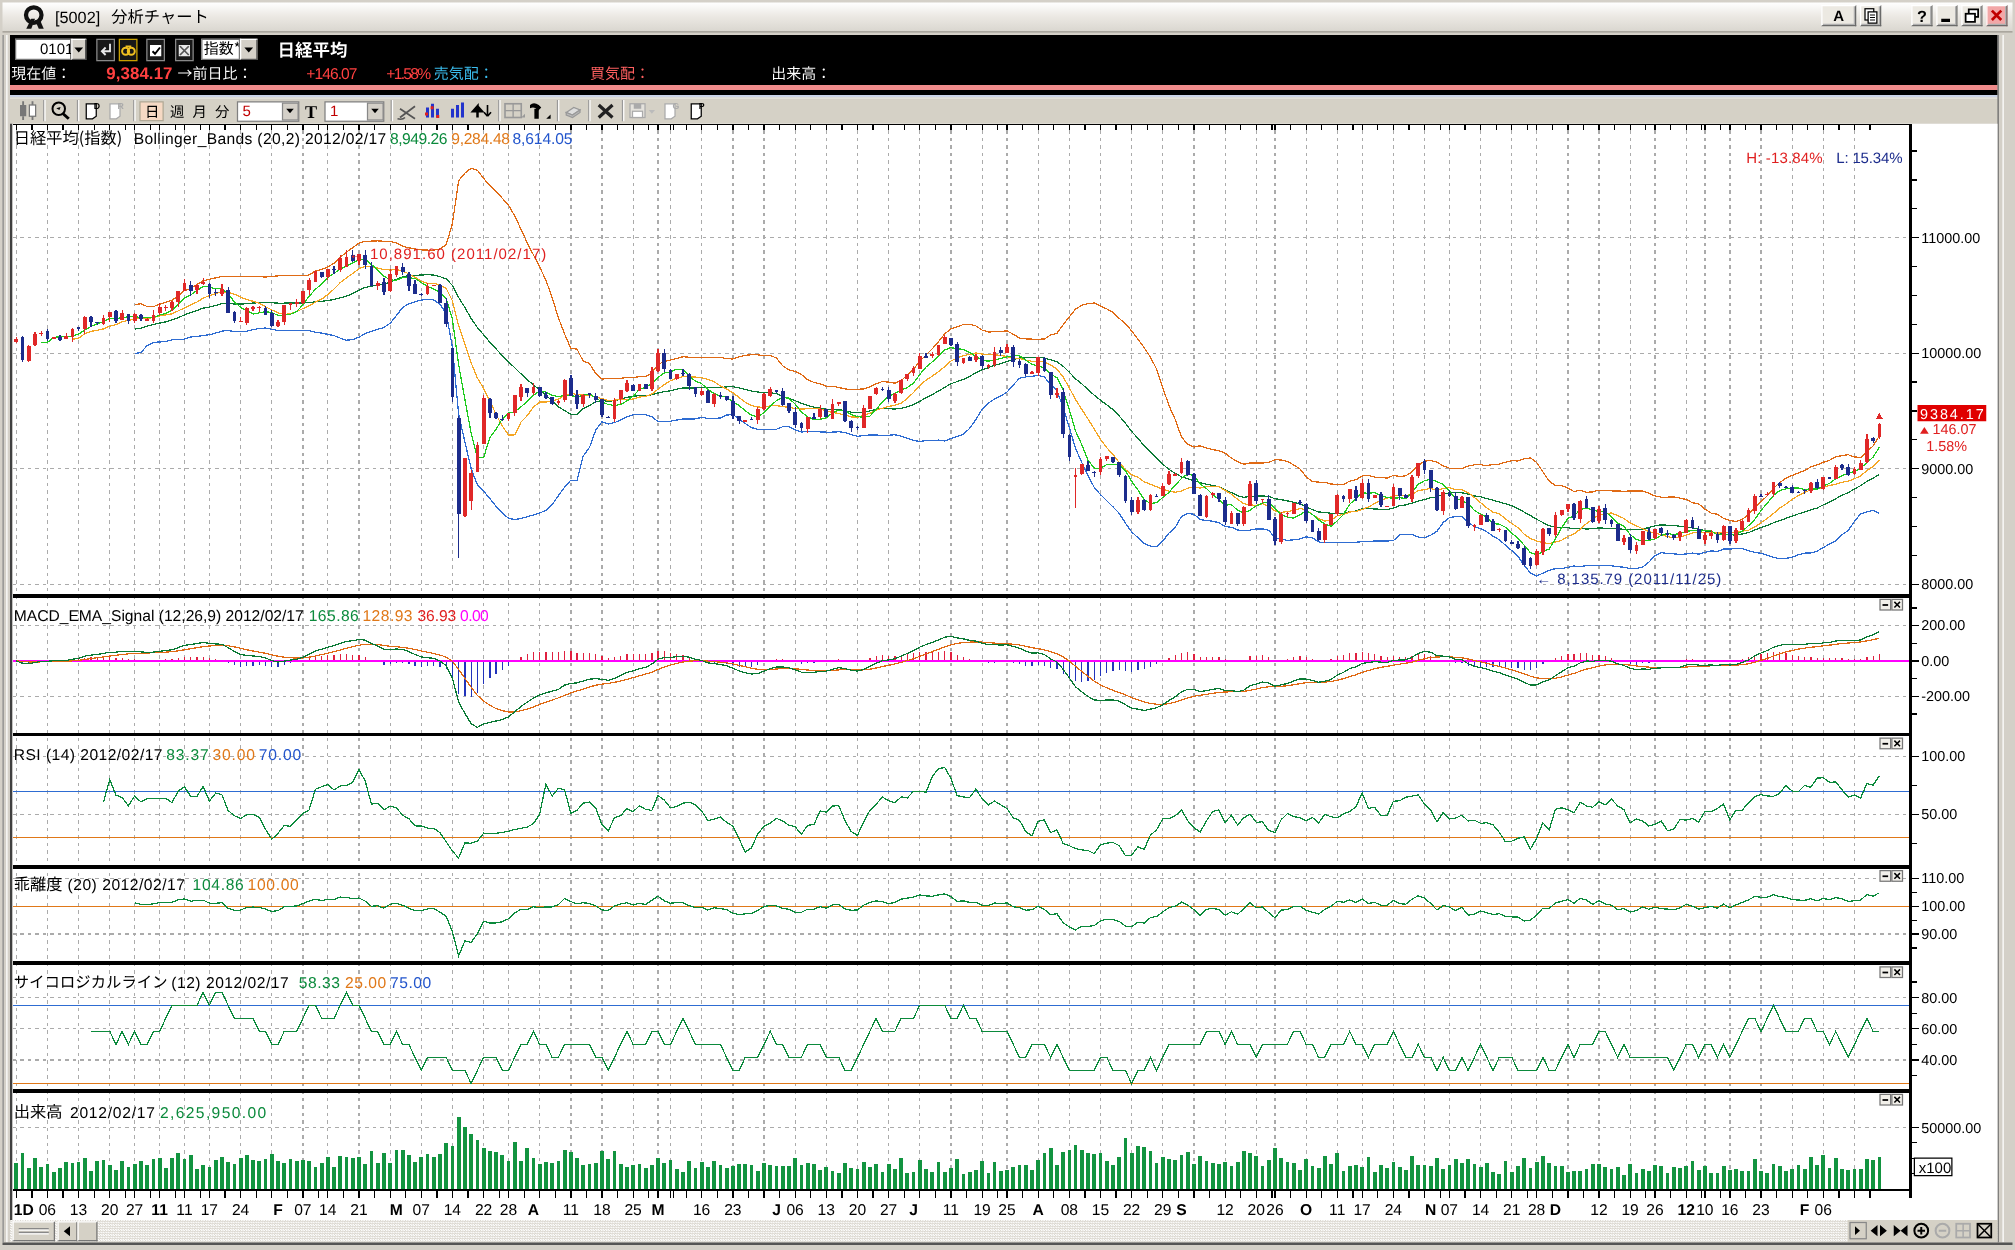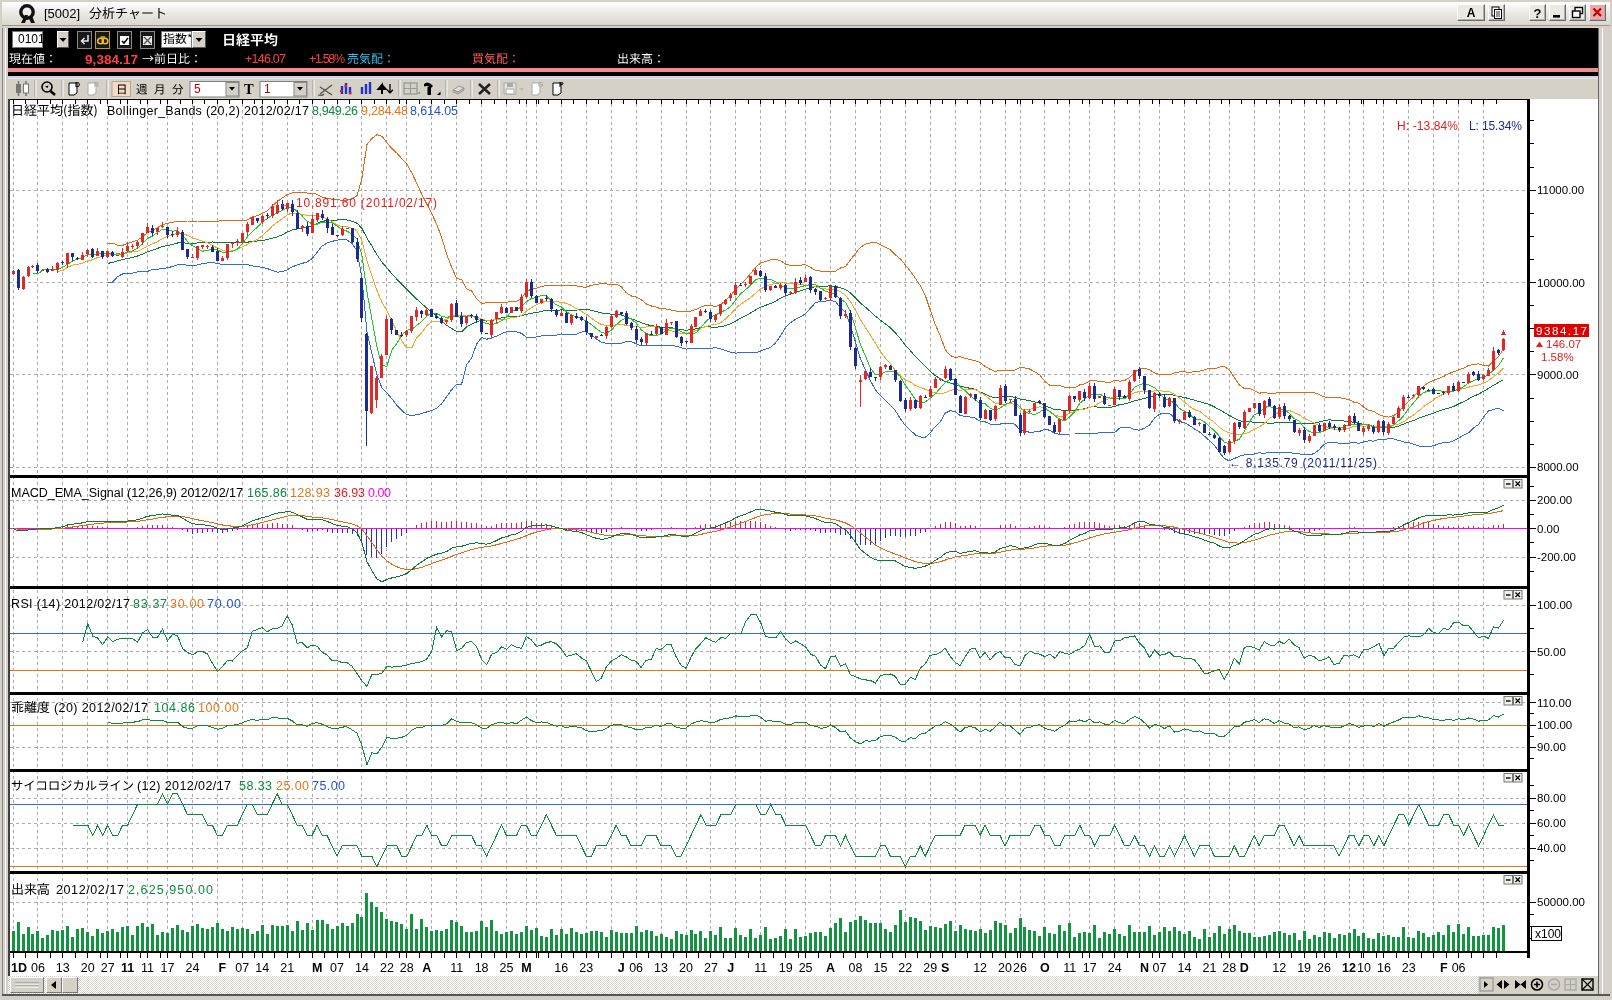--- a/index.html
+++ b/index.html
@@ -39,21 +39,21 @@
       <rect x="5" y="2.5" width="7.5" height="6" fill="#fff" stroke="#000" stroke-width="1.4"></rect>
       <rect x="2.5" y="6" width="7.5" height="6.5" fill="#fff" stroke="#000" stroke-width="1.4"></rect>
     </svg></div>
 <div class="abs" style="left:1589px;top:4px;width:17px;height:17px;background:#f2a7a7;border:1px solid;border-color:#fff #6a6a6a #6a6a6a #fff;box-shadow:inset -1px -1px 0 #b0b0b0"><svg width="15" height="15" viewBox="0 0 15 15">
       <path d="M3.5 3.5 L11 11 M11 3.5 L3.5 11" stroke="#c00000" stroke-width="2.2"></path>
     </svg></div>
 <div class="abs" style="left:8px;top:28px;width:1590px;height:40px;background:#000"></div>
 <div class="abs" style="left:8px;top:68px;width:1590px;height:4px;background:#f08c8c"></div>
 <div class="abs" style="left:8px;top:72px;width:1590px;height:4px;background:#000"></div>
 <div class="abs" style="left:8px;top:76px;width:1590px;height:2px;background:#ccd4e8"></div>
-<div class="abs" style="left:12px;top:31px;width:31px;height:17px;background:#fff;border:1px solid #777;color:#000;font-size:12px;line-height:15px;padding-left:5px">0101</div>
+<div class="abs" style="left:12px;top:31px;width:45px;height:17px;background:#fff;border:1px solid #777;color:#000;font-size:12px;line-height:15px;padding-left:19px">0101</div>
 <div class="abs" style="left:57px;top:31px;width:12px;height:17px;background:#d4d0c8;border:1px solid;border-color:#fff #555 #555 #fff"><svg width="10" height="15">
       <path d="M1.5 6 l3.5 4 l3.5 -4 z" fill="#000"></path>
     </svg></div>
 <div class="abs" style="left:77px;top:31px;width:15px;height:18px;background:#181818;border:1px solid #888"><svg width="13" height="16" viewBox="0 0 13 16">
       <path d="M10 3 v6 h-6 M6.5 6 l-3 3 l3 3" stroke="#e8e8e8" stroke-width="1.5" fill="none"></path>
     </svg></div>
 <div class="abs" style="left:95px;top:31px;width:15px;height:18px;background:#181818;border:1px solid #c8a000"><svg width="13" height="16" viewBox="0 0 13 16">
       <circle cx="4.5" cy="9" r="2.8" fill="none" stroke="#f0c020" stroke-width="1.6"></circle>
       <circle cx="9" cy="9" r="2.8" fill="none" stroke="#f0c020" stroke-width="1.6"></circle>
       <path d="M4.5 5 h4.5" stroke="#f0c020" stroke-width="1.4"></path>

